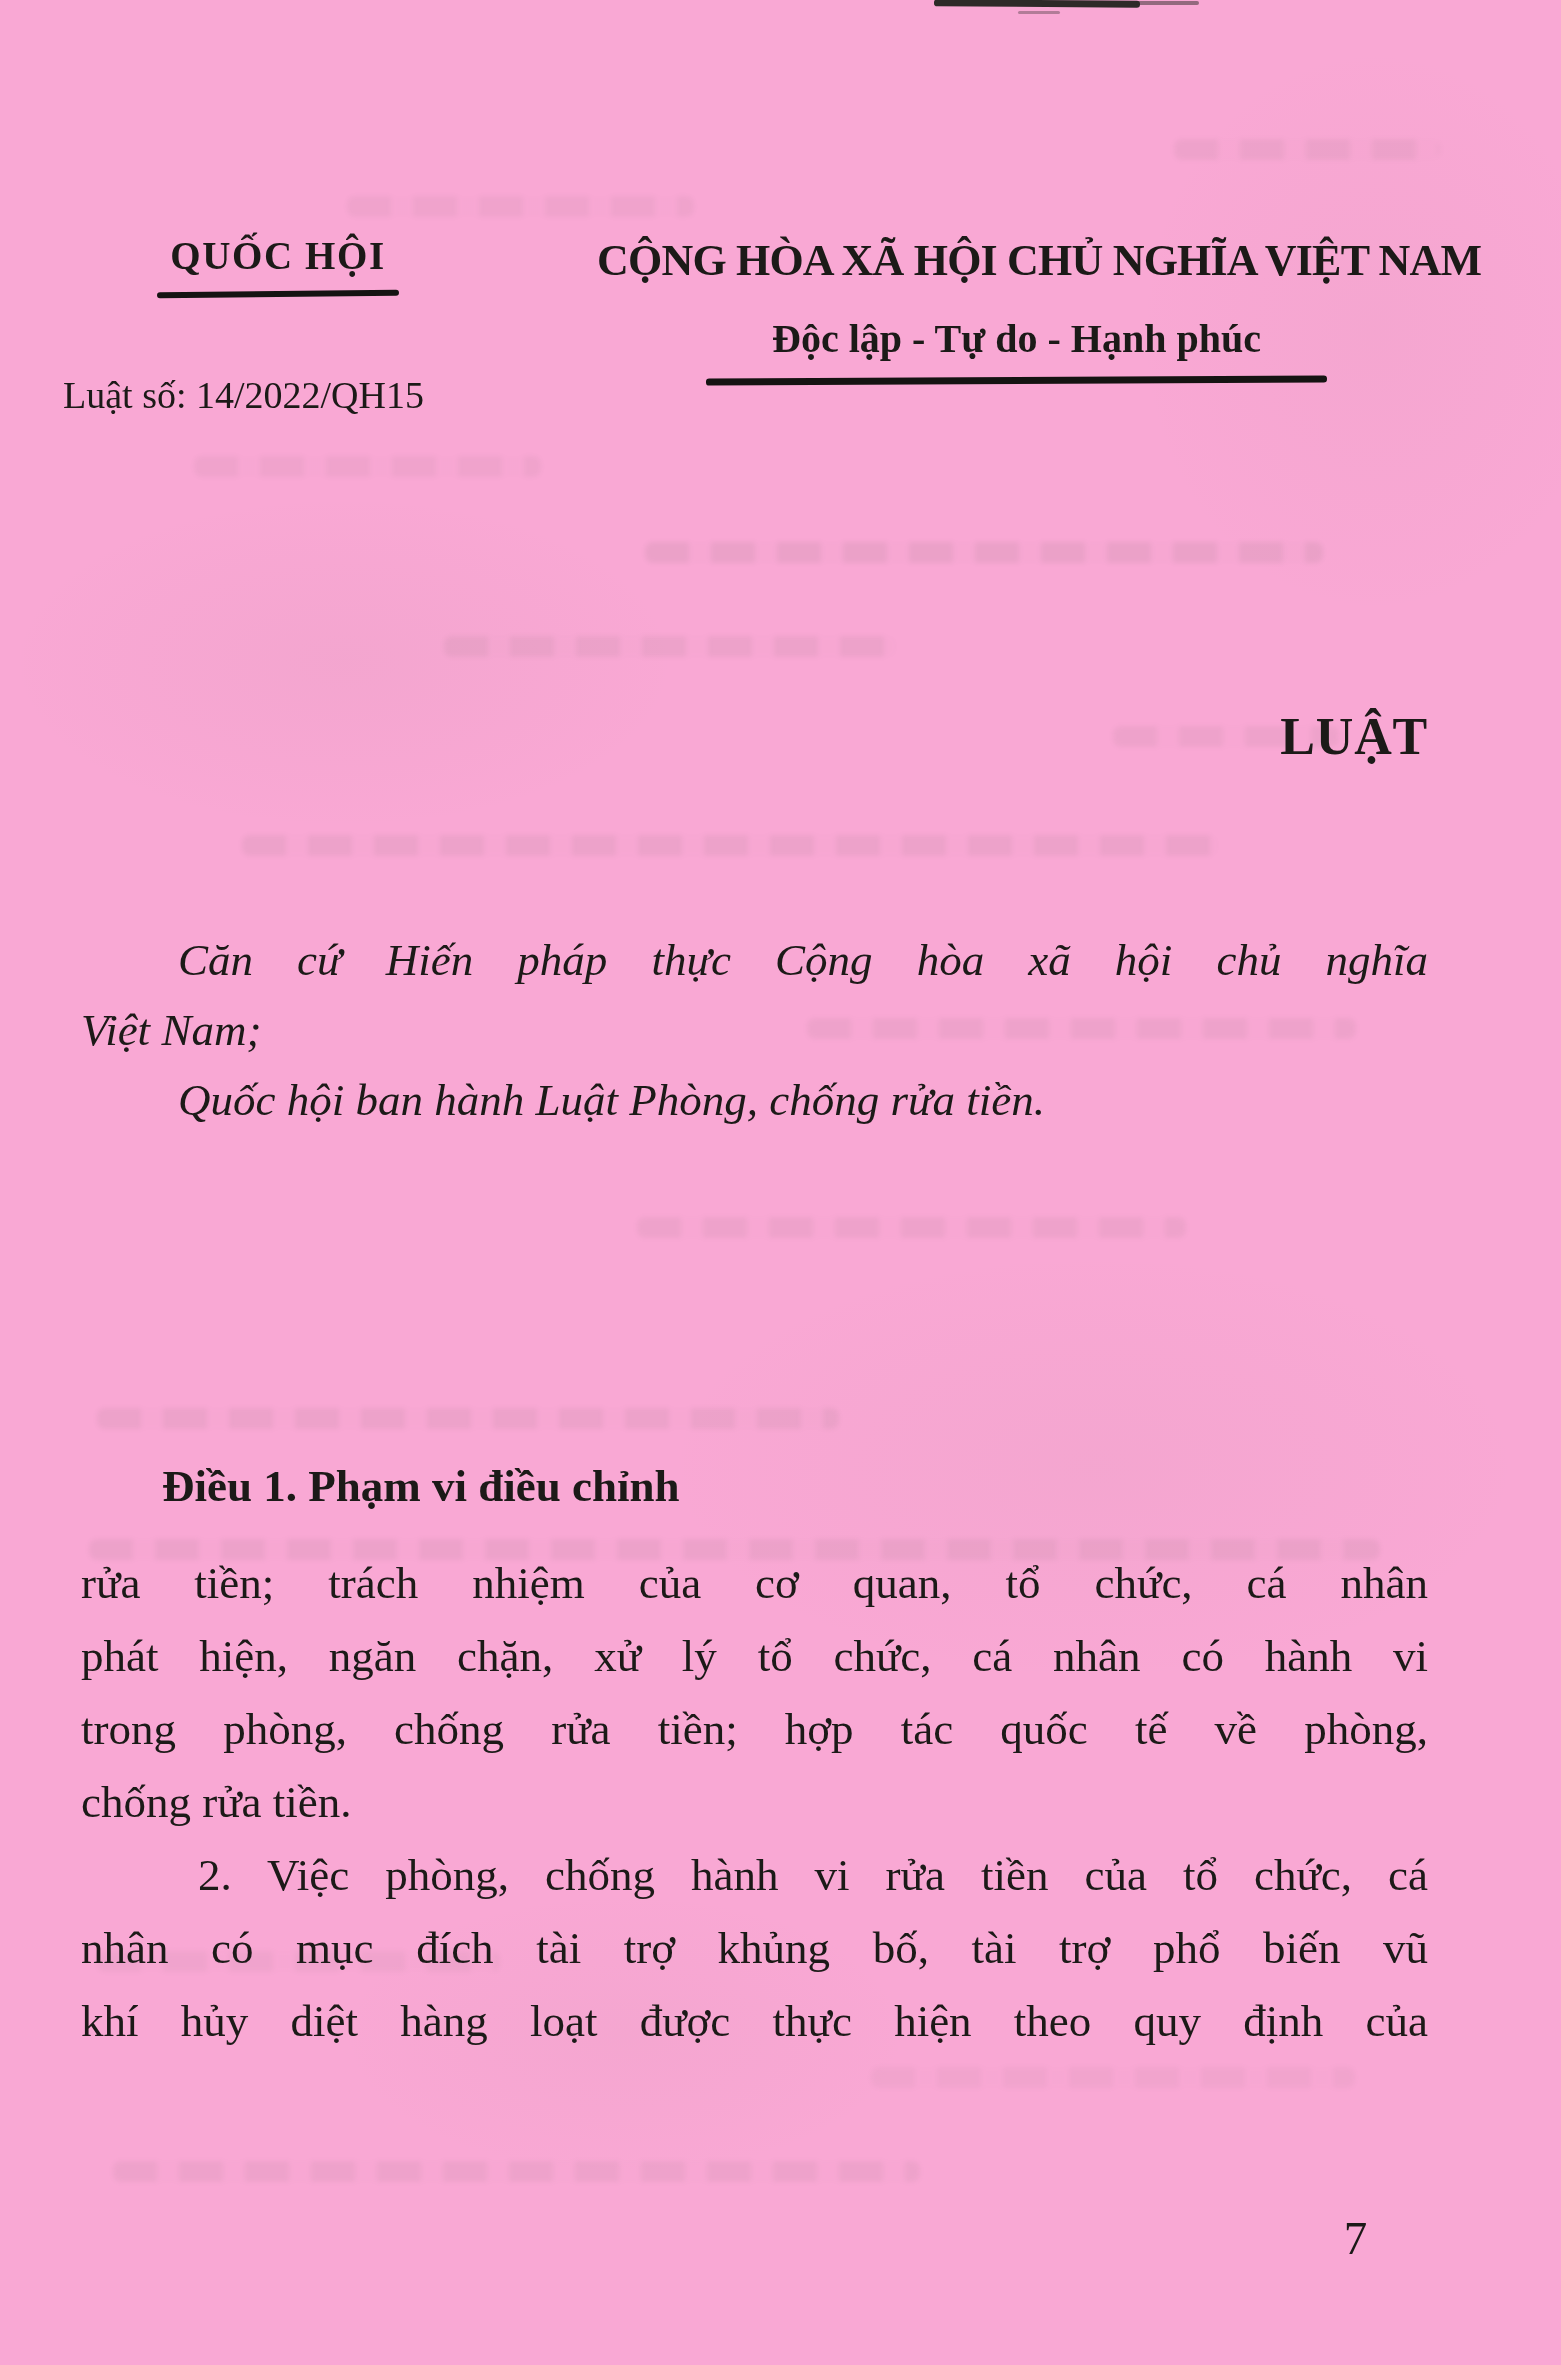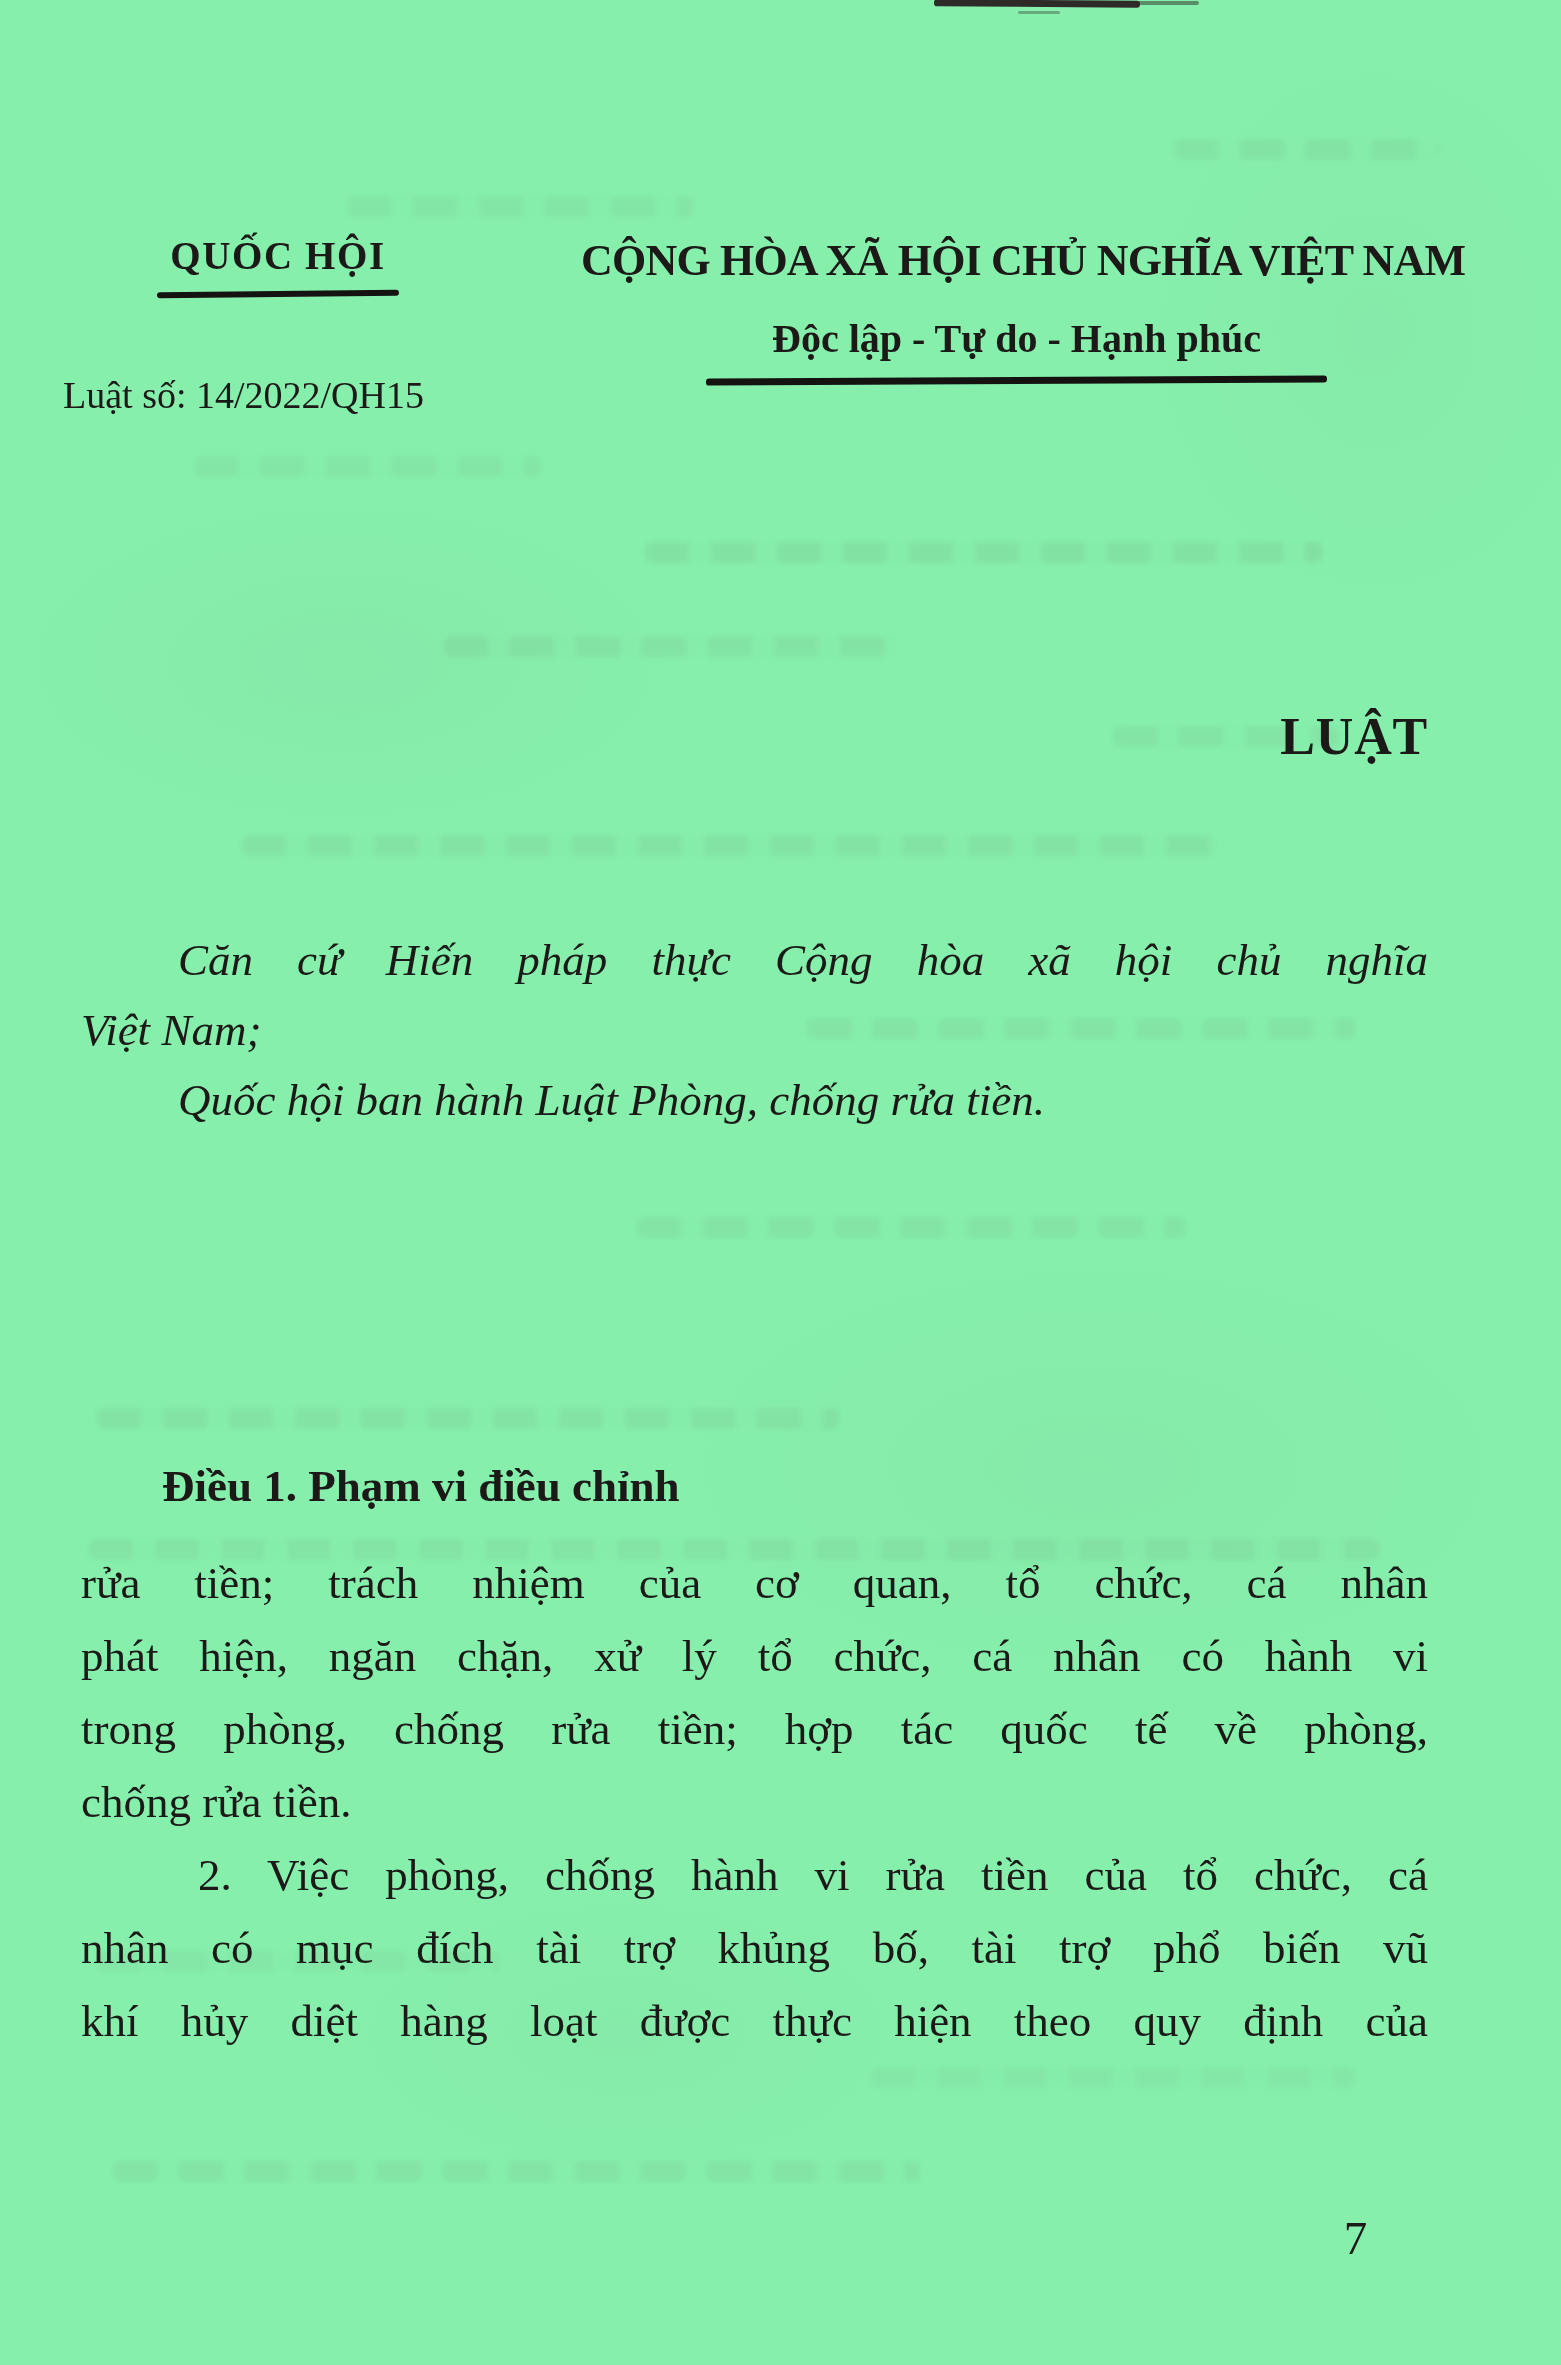--- a/index.html
+++ b/index.html
@@ -1,20 +1,20 @@
 <!DOCTYPE html>
 <html lang="vi" style="font-size:13px"><head>
 <meta charset="utf-8">
 <style>
   html, body { margin: 0; padding: 0; }
   .page {
     position: relative;
     width: 1562px;
     height: 2366px;
-    background: #86efac;
+    background: #f9a8d4;
     overflow: hidden;
     font-family: "Liberation Serif", serif;
     color: #1c1a18;
   }
   
   .page::before {
     content: "";
     position: absolute; inset: 0;
     background:
       radial-gradient(ellipse 565px 282px at 22% 28%, rgba(120,110,100,0.045), transparent 60%),
@@ -55,21 +55,21 @@
     left: 63px; top: 371px;
     font-size: 38px; line-height: 48px; white-space: nowrap;
   }
 
   .header-right {
     left: 581px; top: 234px; width: 871px;
     text-align: center;
   }
   .national-title {
     font-size: 44px; font-weight: bold; letter-spacing: -0.8px;
-    line-height: 53px; white-space: nowrap;
+    line-height: 53px; white-space: nowrap; margin-left: 16px;
   }
   .motto {
     font-size: 40px; font-weight: bold;
     line-height: 50px; margin-top: 27.4px; white-space: nowrap;
   }
   .motto-underline {
     width: 621px; height: 7.3px; margin: 13px auto 0;
     background: #151312; border-radius: 3.2px;
     transform: rotate(-0.3deg);
   }

